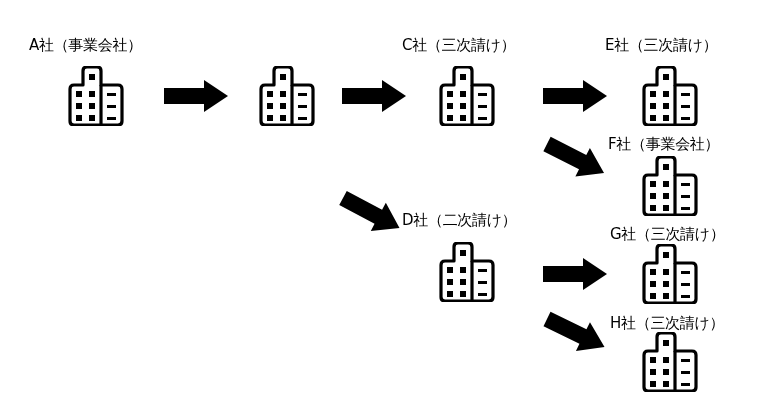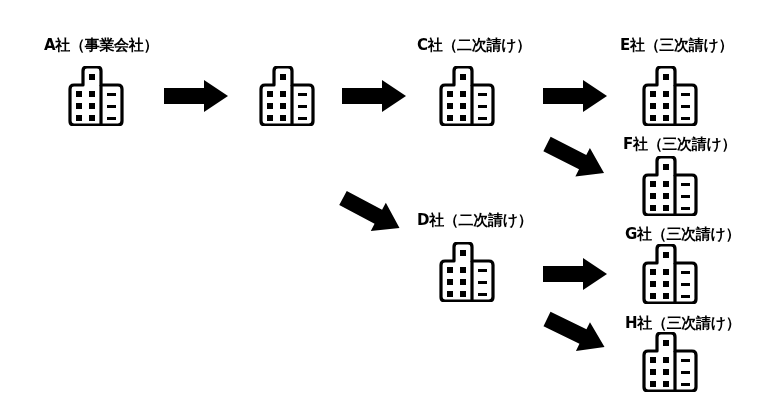--- a/index.html
+++ b/index.html
@@ -2,35 +2,35 @@
 <html><head>
 <meta charset="utf-8">
 <style>
   html, body { margin: 0; padding: 0; }
   body {
     width: 768px; height: 403px; background: #ffffff; position: relative; overflow: hidden;
     font-family: "DejaVu Sans", "Liberation Sans", sans-serif;
   }
   #diagram { position: absolute; left: 0; top: 0; width: 768px; height: 403px; }
   .label {
-    position: absolute; font-size: 15px; font-weight: bold; color: #000;
-    white-space: nowrap; line-height: 18px; letter-spacing: -0.3px; margin-left: 15px;
+    position: absolute; font-size: 15px; font-weight: normal; color: #000;
+    white-space: nowrap; line-height: 18px; letter-spacing: -0.3px;
   }
   .icon { position: absolute; width: 60px; height: 60px; }
 </style>
 </head>
 <body>
 
 <div id="diagram">
 
   <div class="label" style="left:29px; top:36px;">A社（事業会社）</div>
-  <div class="label" style="left:402px; top:36px;">C社（二次請け）</div>
+  <div class="label" style="left:402px; top:36px;">C社（三次請け）</div>
   <div class="label" style="left:605px; top:36px;">E社（三次請け）</div>
   <div class="label" style="left:402px; top:211px;">D社（二次請け）</div>
-  <div class="label" style="left:608px; top:135px;">F社（三次請け）</div>
+  <div class="label" style="left:608px; top:135px;">F社（事業会社）</div>
   <div class="label" style="left:610px; top:314px;">H社（三次請け）</div>
   <div class="label" style="left:610px; top:225px;">G社（三次請け）</div>
 
   <svg class="icon" style="left:66px; top:66px;" viewBox="0 0 60 60">
       <use href="#bldg"></use>
     </svg>
   <svg class="icon" style="left:257px; top:66px;" viewBox="0 0 60 60">
       <use href="#bldg"></use>
     </svg>
   <svg class="icon" style="left:437px; top:66px;" viewBox="0 0 60 60">

